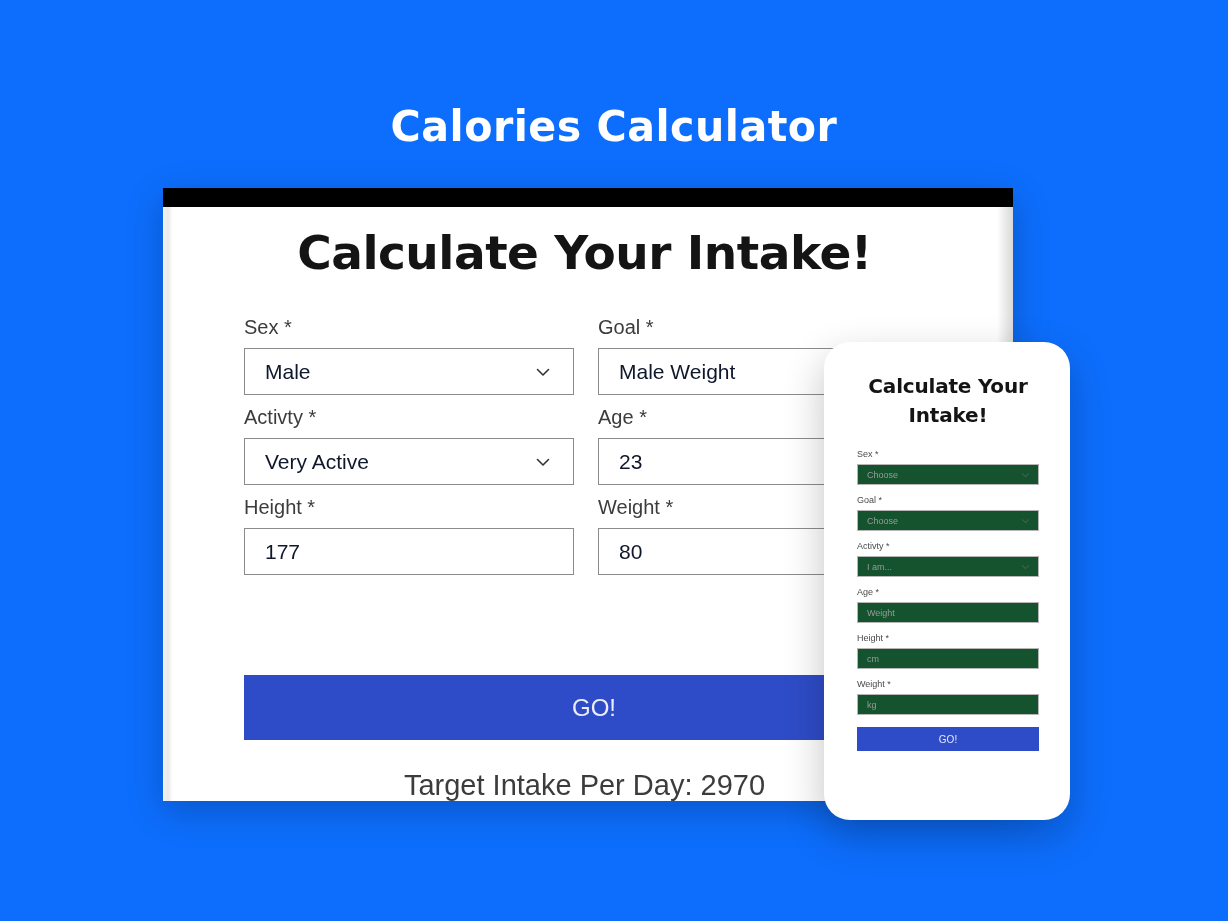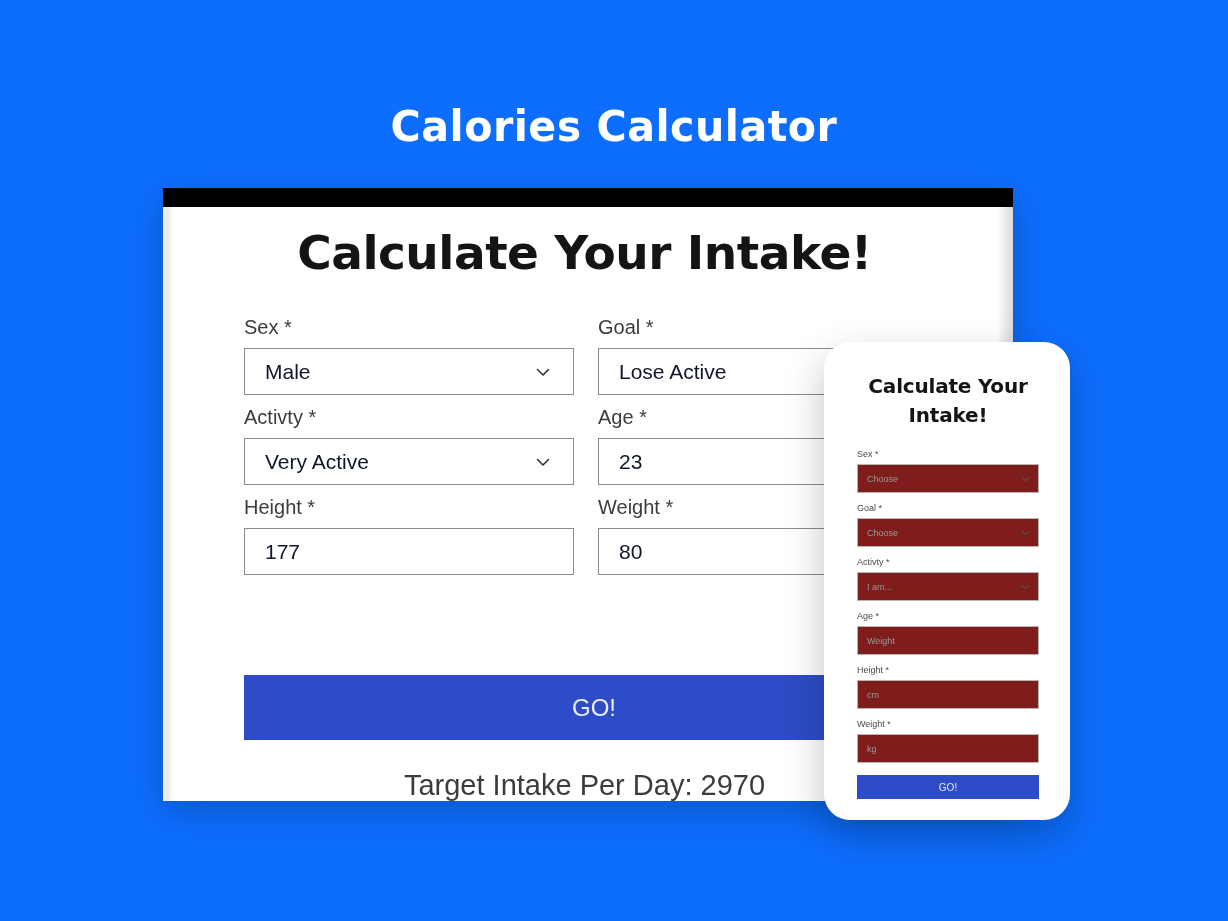--- a/index.html
+++ b/index.html
@@ -193,24 +193,24 @@
   }
   .m-field { margin-bottom: 9px; }
   .m-label {
     font-size: 9px;
     color: #4a4a4a;
     margin-bottom: 4px;
     line-height: 12px;
   }
   .m-control {
     position: relative;
-    height: 29px;
+    height: 21px;
     border: 1px solid #b6b6b6;
     box-sizing: border-box;
-    background: #7f1d1d;
+    background: #14532d;
     display: flex;
     align-items: center;
   }
   .m-placeholder {
     font-size: 9px;
     color: #9a9a9a;
     padding-left: 9px;
     line-height: 12px;
   }
   .m-chevron {
@@ -259,21 +259,21 @@
             <span class="chevron">
               <svg width="16" height="16" viewBox="0 0 16 16">
                   <path d="M2.5 5.5 L8 11 L13.5 5.5" fill="none" stroke="#333" stroke-width="1.6" stroke-linecap="round" stroke-linejoin="round"></path>
                 </svg>
             </span>
           </div>
         </div>
         <div class="field">
           <div class="field-label">Goal *</div>
           <div class="field-control">
-            <span class="field-value">Lose Active</span>
+            <span class="field-value">Male Weight</span>
             <span class="chevron">
               <svg width="16" height="16" viewBox="0 0 16 16">
                   <path d="M2.5 5.5 L8 11 L13.5 5.5" fill="none" stroke="#333" stroke-width="1.6" stroke-linecap="round" stroke-linejoin="round"></path>
                 </svg>
             </span>
           </div>
         </div>
       </div>
 
       <div class="form-row">

